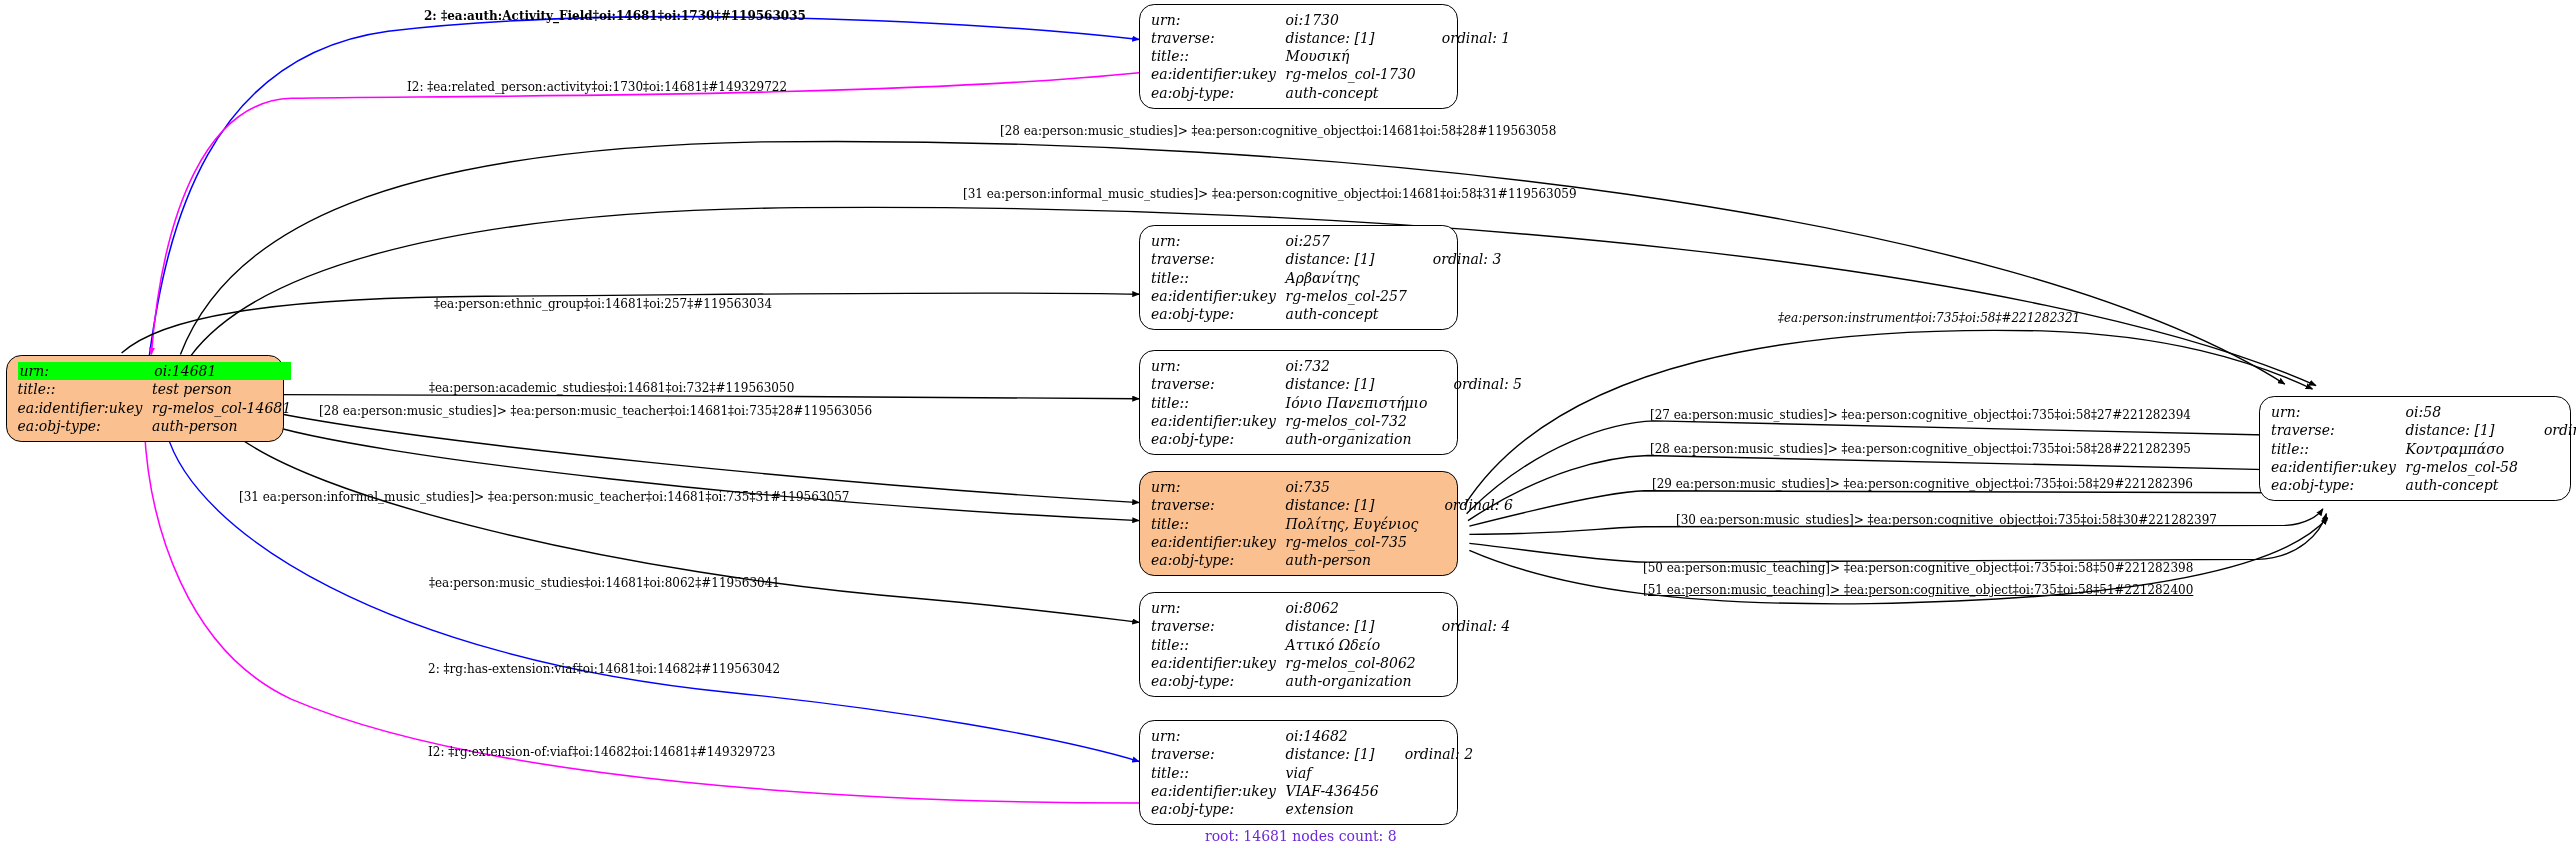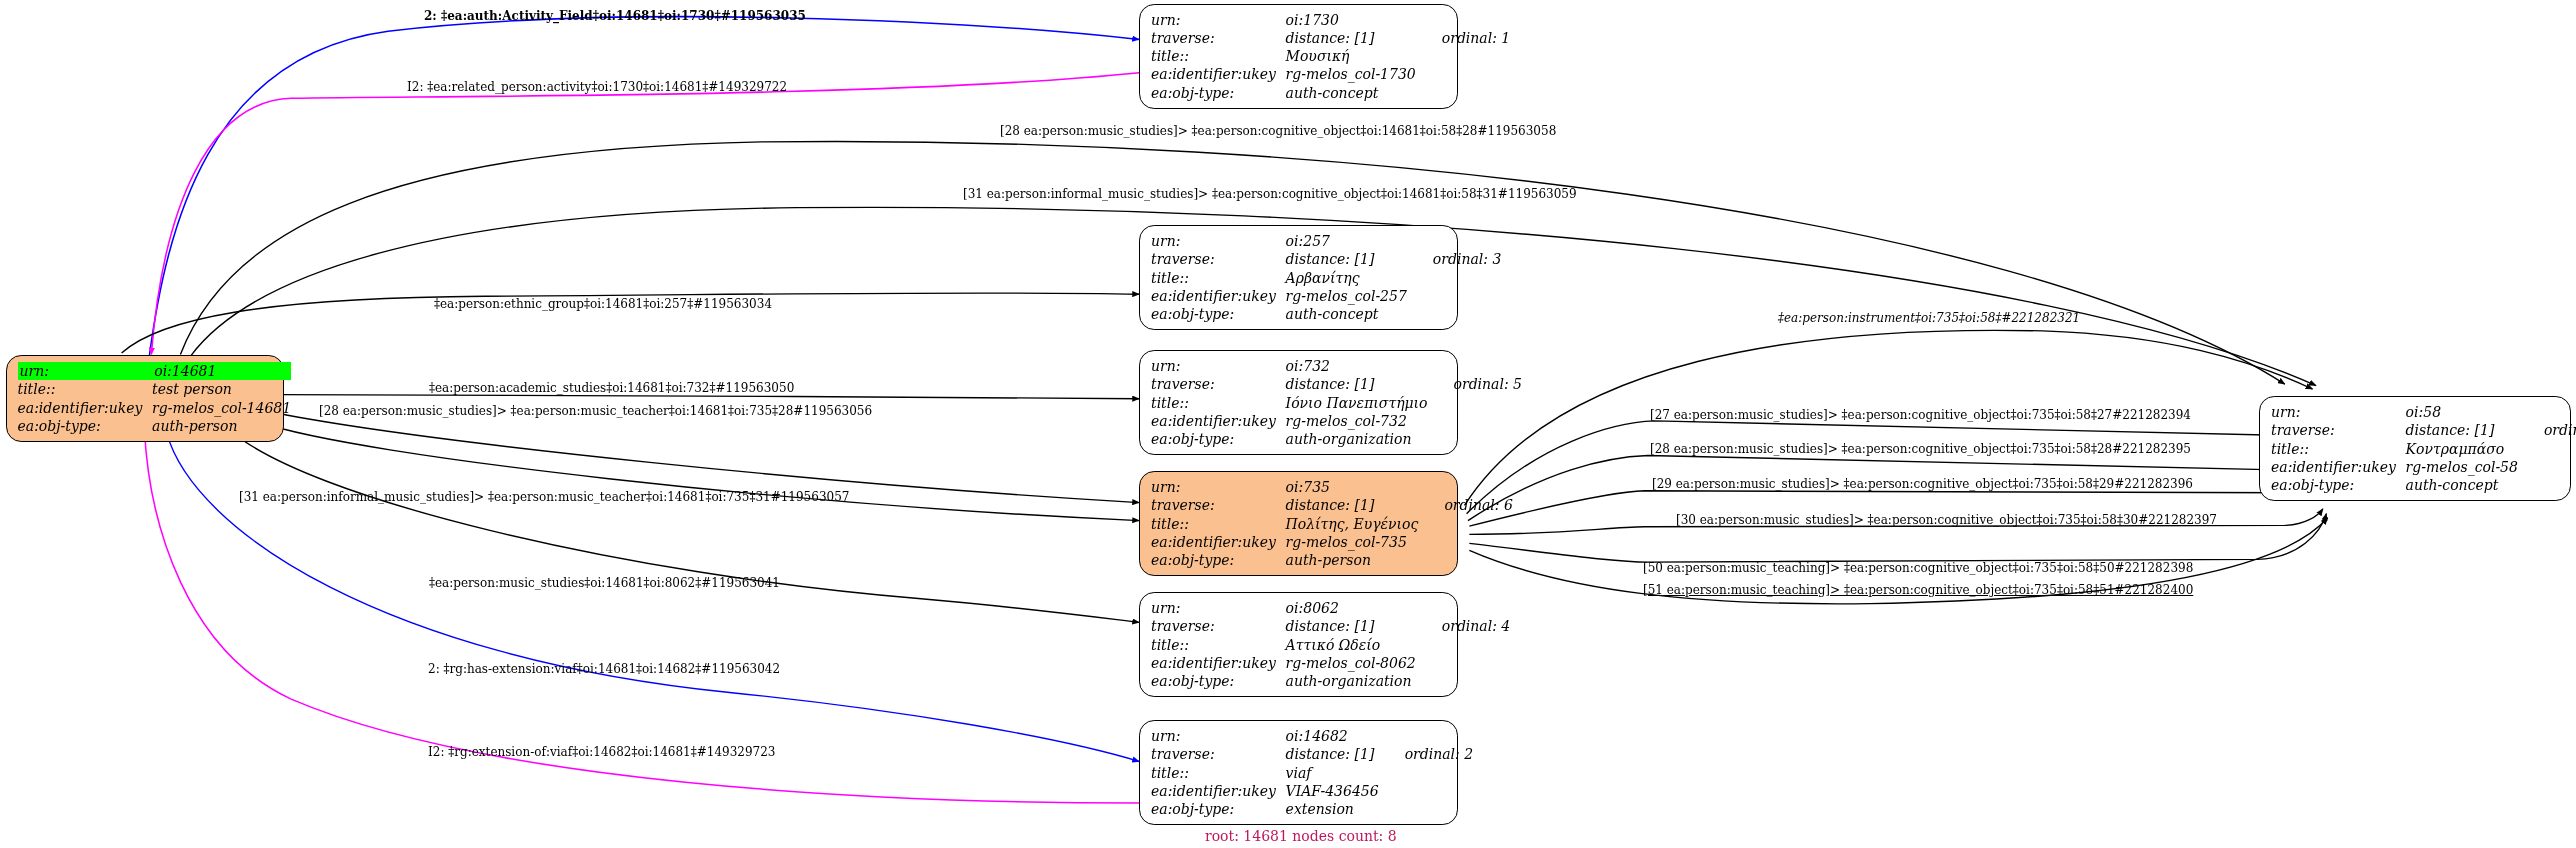--- a/index.html
+++ b/index.html
@@ -68,21 +68,21 @@
     font-family: "DejaVu Serif", "Liberation Serif", serif;
     font-size: 12px;
     color: #000000;
     white-space: nowrap;
     line-height: 1;
   }
   .footer {
     position: absolute;
     font-family: "DejaVu Serif", "Liberation Serif", serif;
     font-size: 14px;
-    color: #be185d;
+    color: #6d28d9;
     white-space: nowrap;
   }
 </style>
 </head>
 <body>
 
 <div id="canvas">
 
   <svg class="edges" viewBox="0 0 3720 1225" xmlns="http://www.w3.org/2000/svg">
     <defs>

